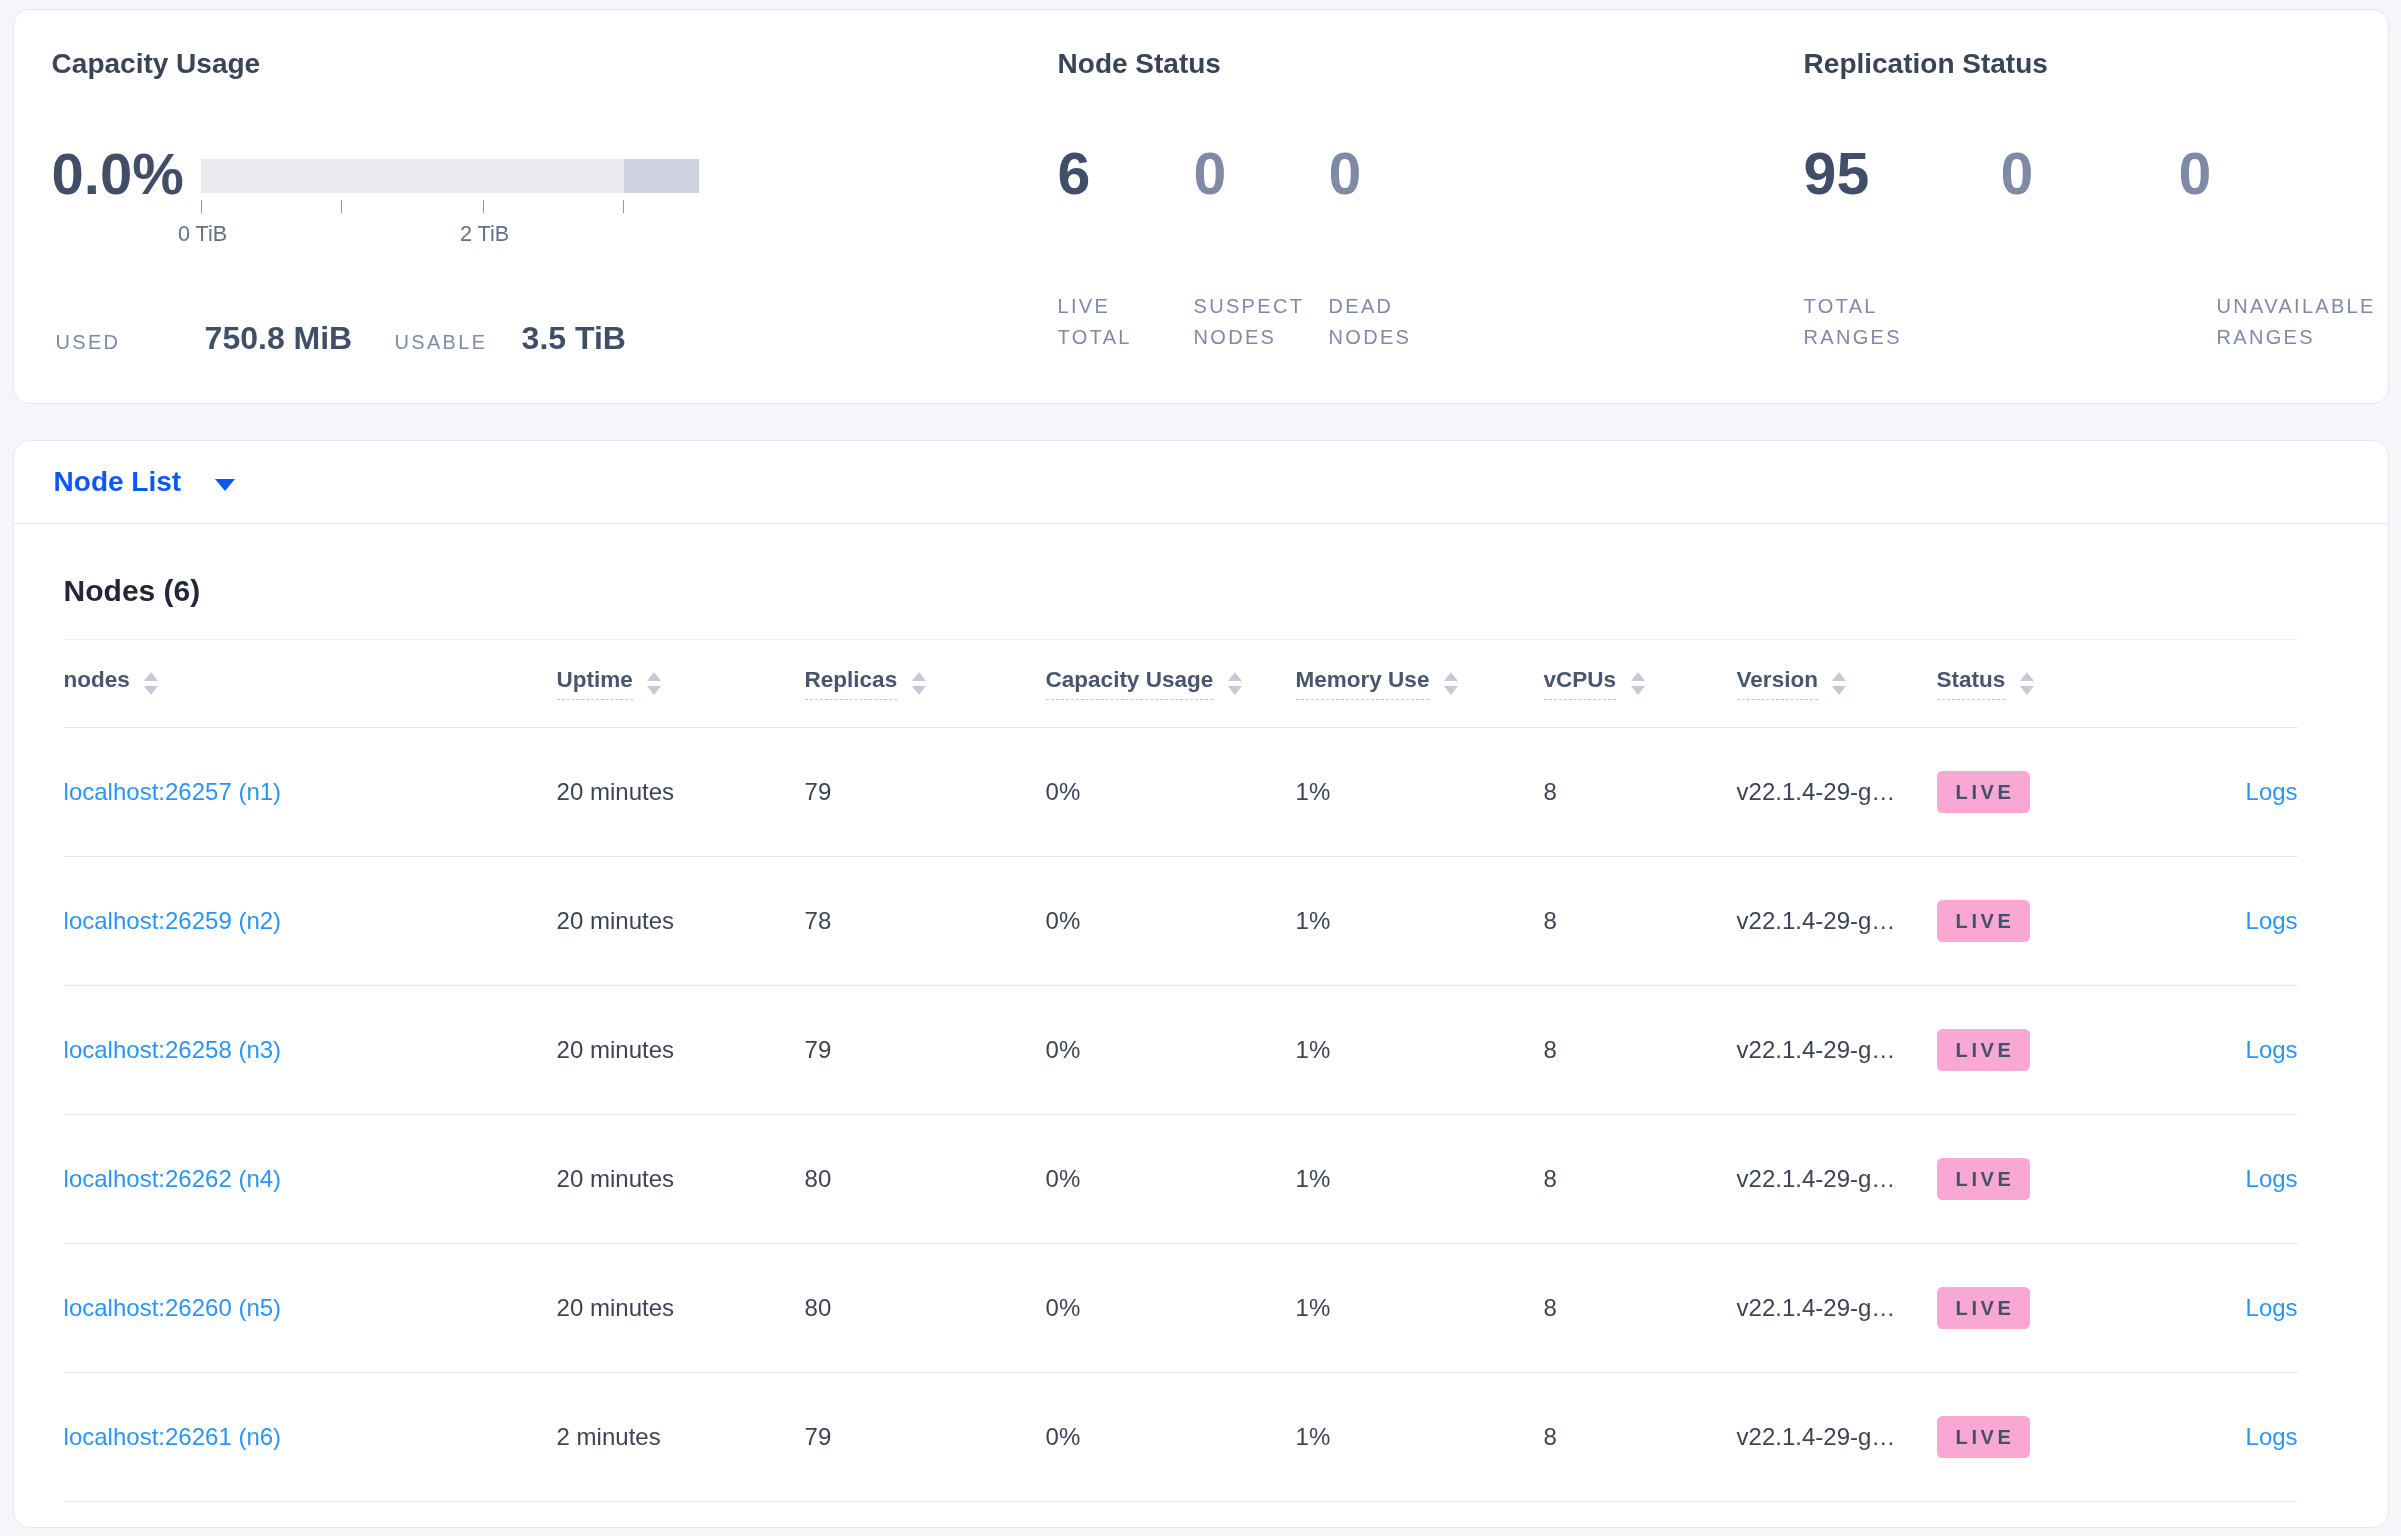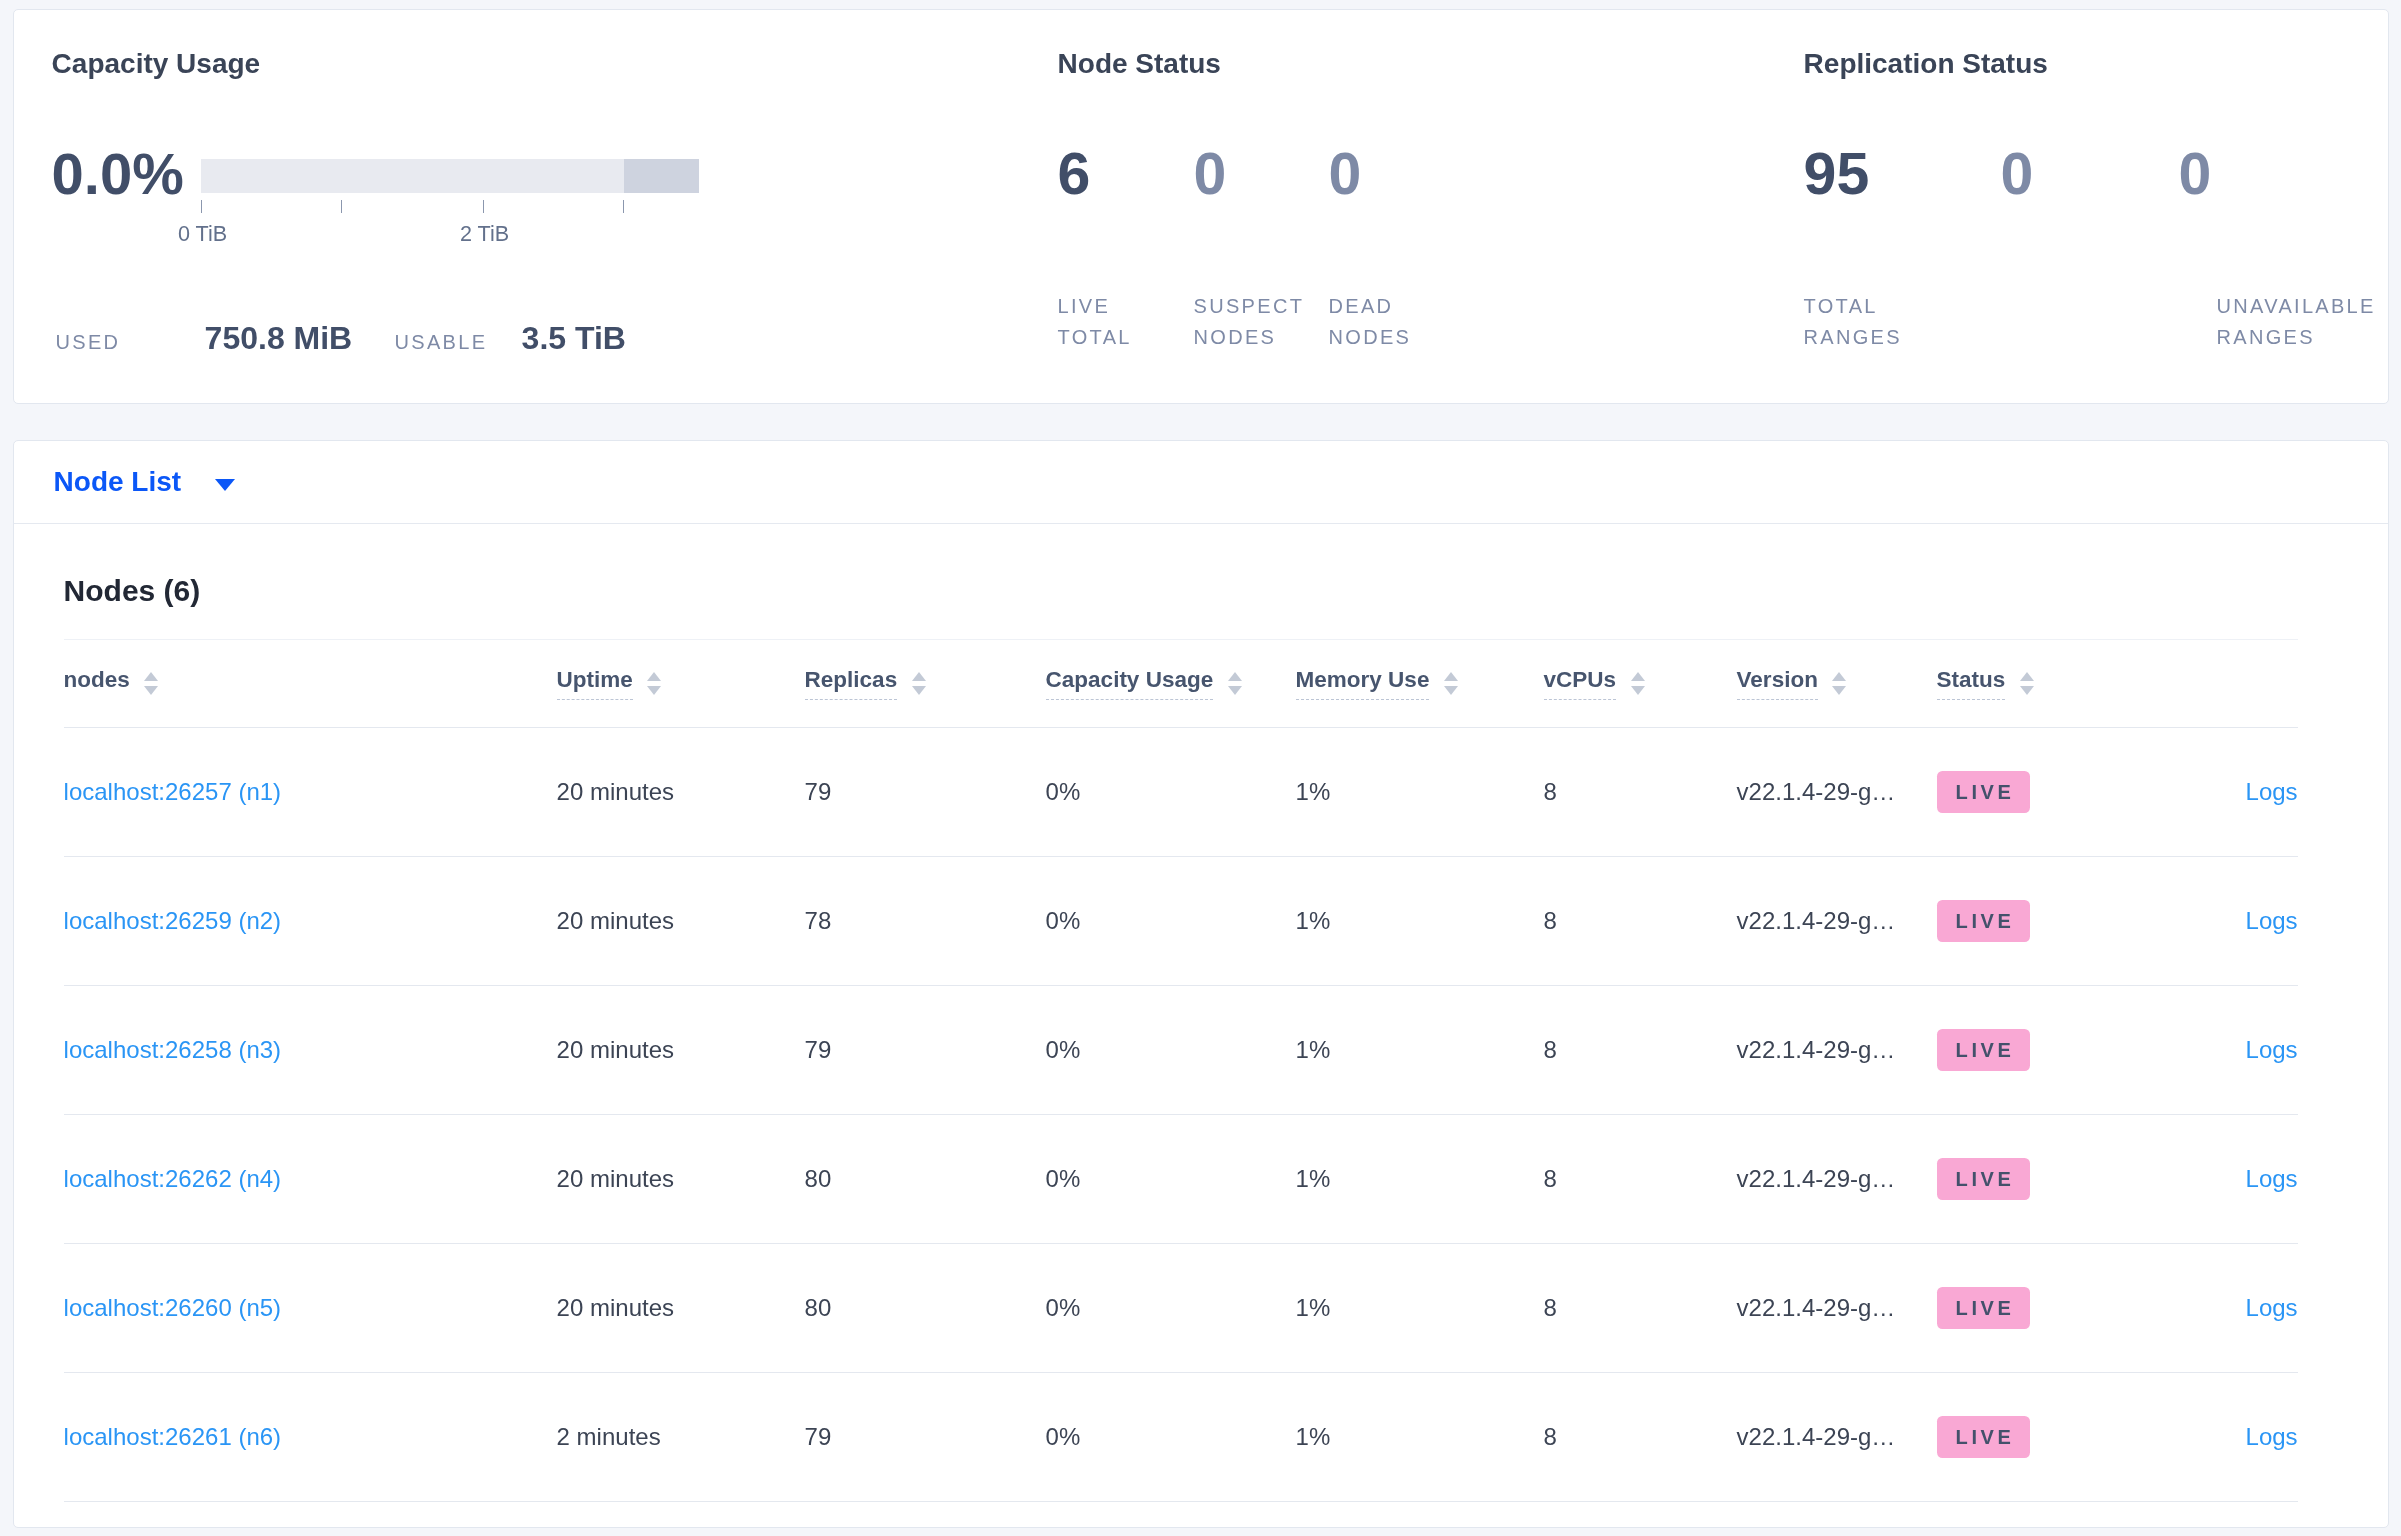--- a/index.html
+++ b/index.html
@@ -4,21 +4,21 @@
 <style>
   html,body{margin:0;padding:0;}
   body{
     width:2401px;height:1536px;overflow:hidden;position:relative;
     background:#f4f6fa;
     font-family:"Liberation Sans",sans-serif;
     color:#3c4454;
   }
   .card{
     position:absolute;background:#ffffff;
-    border:0.9px solid #e2e7ef;border-radius:5px;
+    border:0.9px solid #e2e7ef;border-radius:16px;
     box-sizing:border-box;
   }
   
   #summary-card{left:12.6px;top:9px;width:2376px;height:395px;}
   .section-title{
     position:absolute;top:38px;font-size:28px;font-weight:700;color:#3a4457;
     white-space:nowrap;
   }
   #cap-title{left:38px;}
   #nodestat-title{left:1044px;}

